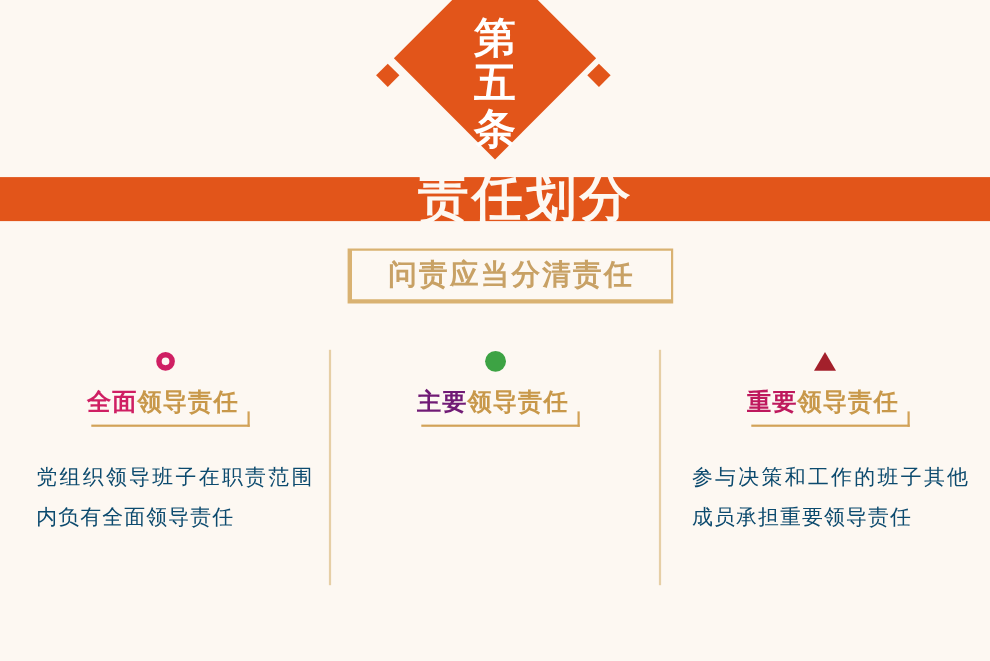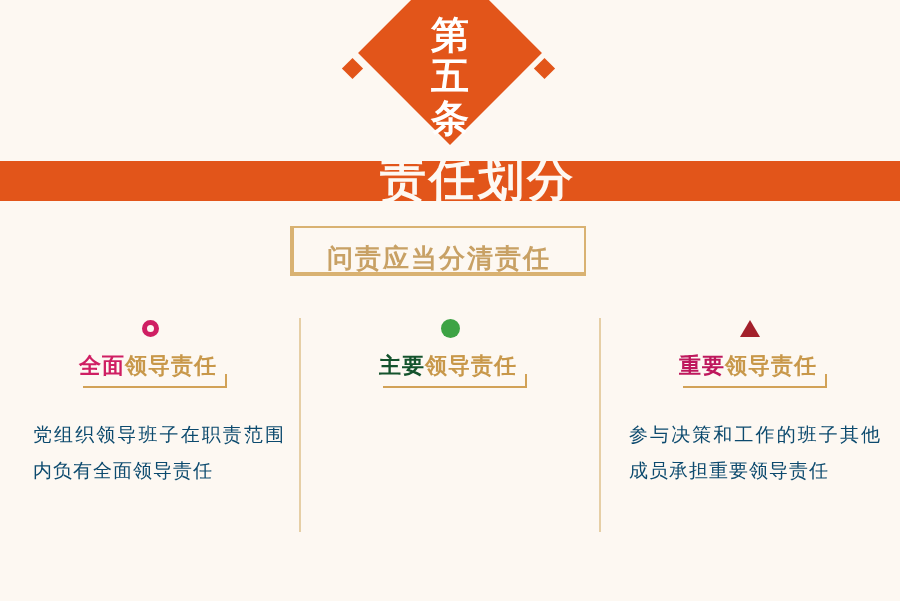--- a/index.html
+++ b/index.html
@@ -91,30 +91,30 @@
     font-weight: bold;
     letter-spacing: 3px;
     font-family: "Liberation Sans", "DejaVu Sans", sans-serif;
     pointer-events: none;
     margin-left: 28px;
   }
 
   
   .subtitle-box {
     position: absolute;
-    left: 290px;
+    left: 316px;
     top: 226px;
     width: 296px;
     height: 50px;
     border: 2px solid #d9b272;
     border-bottom-width: 4px;
     border-left-width: 4px;
     box-sizing: border-box;
     display: flex;
-    align-items: flex-end;
+    align-items: center;
     justify-content: center;
   }
   .subtitle-text {
     color: #c8a165;
     font-size: 26px;
     font-weight: bold;
     letter-spacing: 2px;
     line-height: 1;
     font-family: "Liberation Serif", "DejaVu Serif", serif;
   }
@@ -185,21 +185,21 @@
   }
   .col-head-text {
     font-size: 22px;
     font-weight: bold;
     letter-spacing: 1px;
     line-height: 26px;
     white-space: nowrap;
     font-family: "Liberation Serif", "DejaVu Serif", serif;
   }
   .kw-pink  { color: #cf1f63; }
-  .kw-green { color: #14532d; }
+  .kw-green { color: #701a75; }
   .kw-red   { color: #be185d; font-family: Liberation Serif, serif; }
   .kw-gold  { color: #c8984a; }
 
   .head-rule {
     position: absolute;
     left: 4px;
     right: -6px;
     bottom: -9px;
     height: 14px;
     border-bottom: 2px solid #d2a257;

